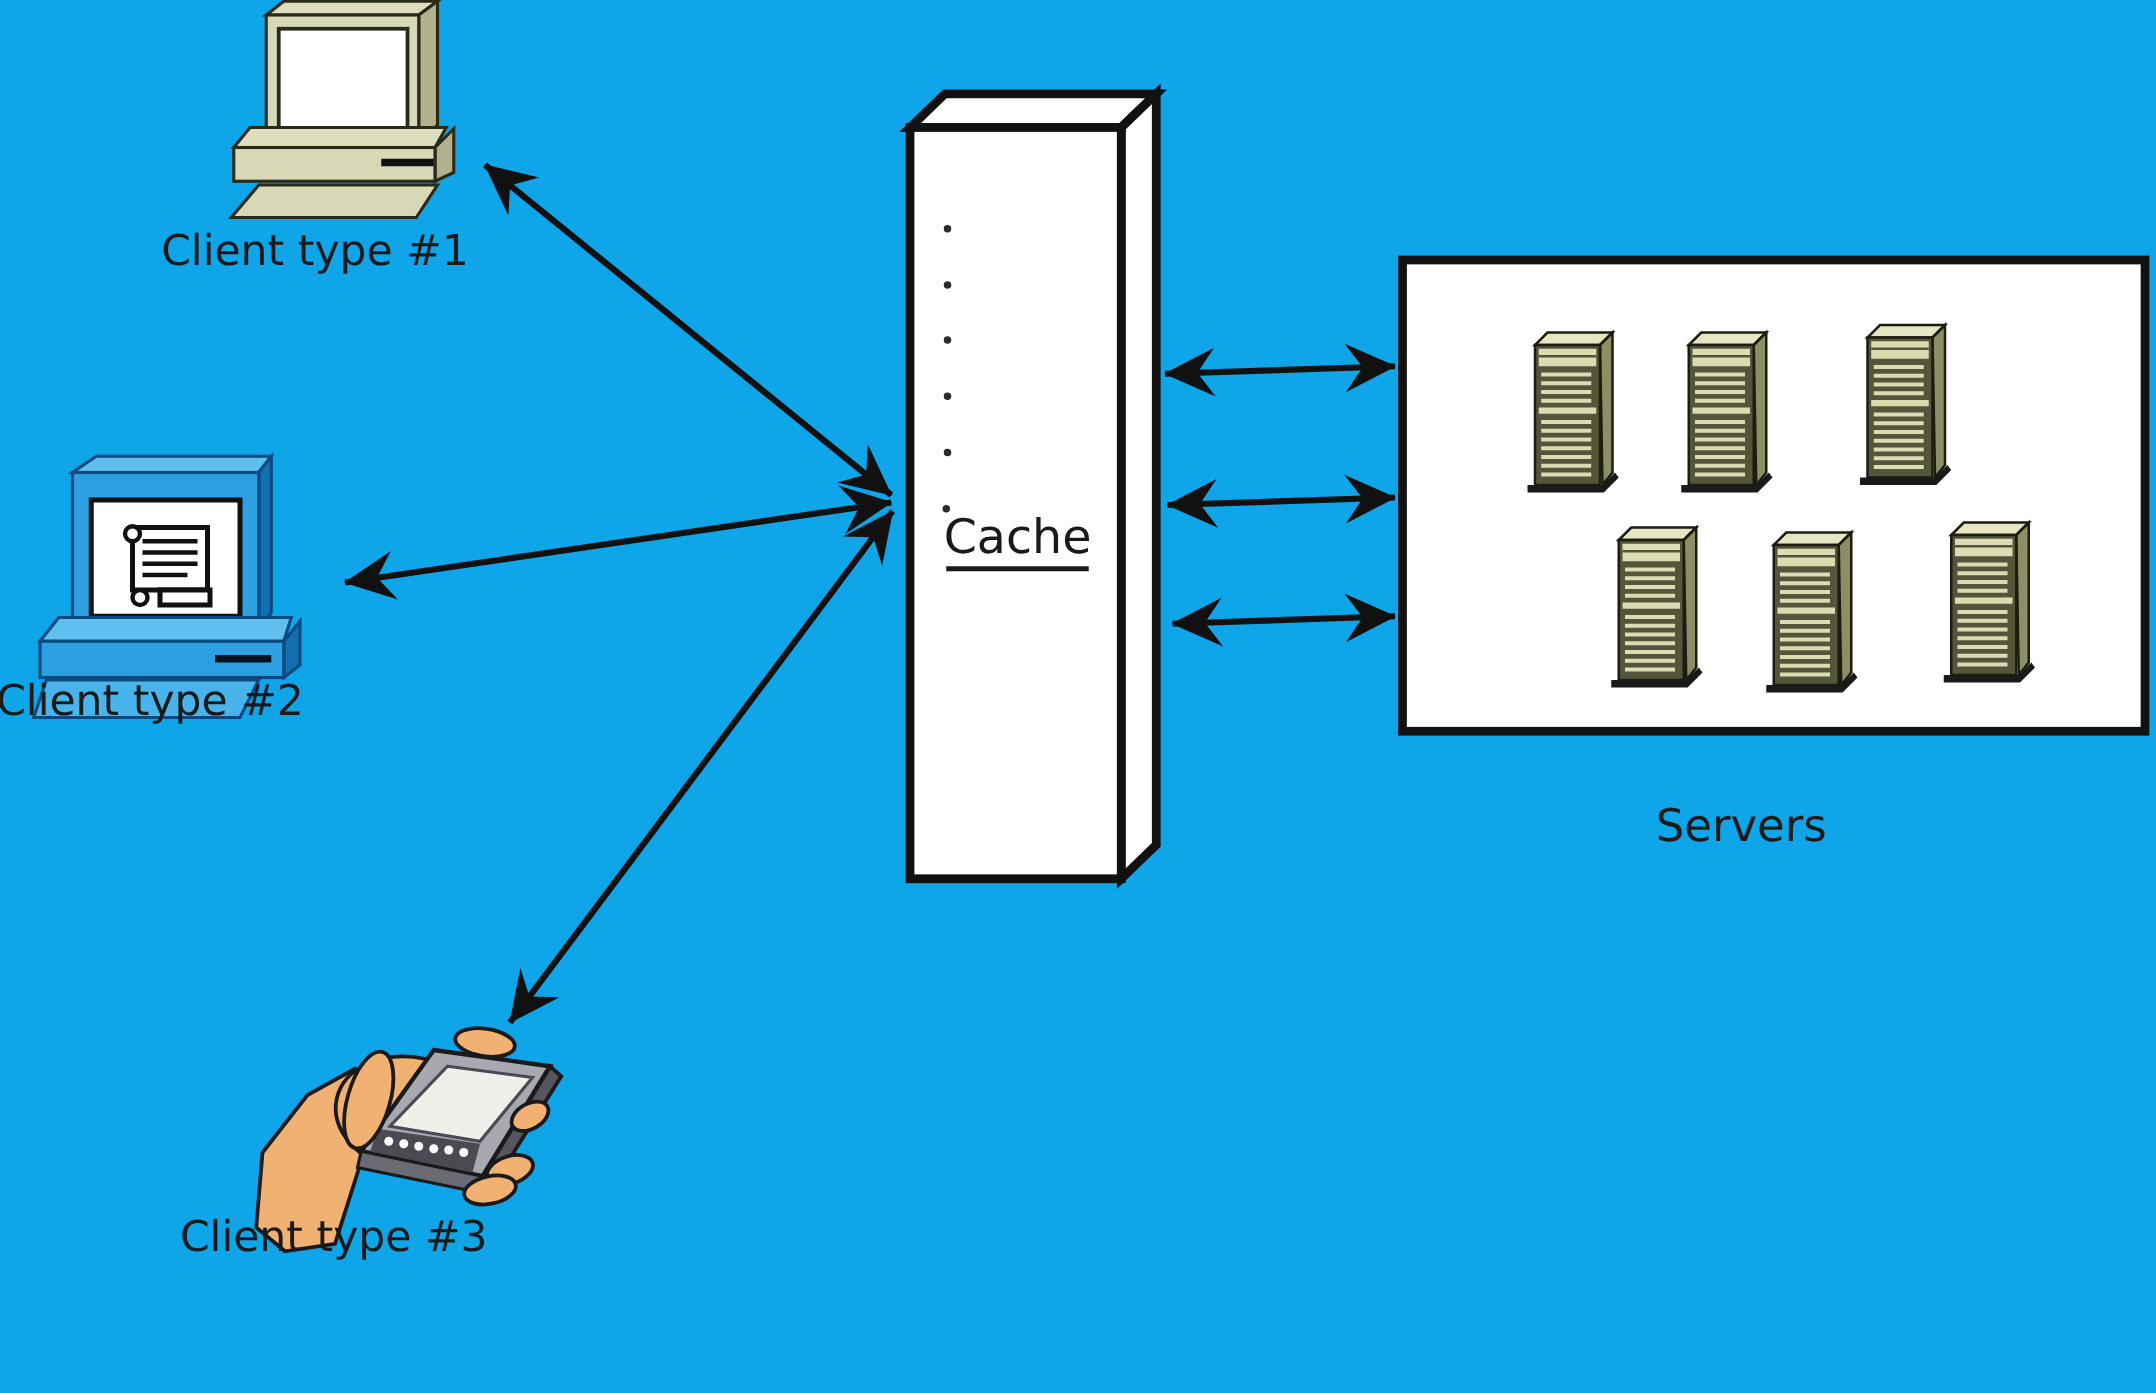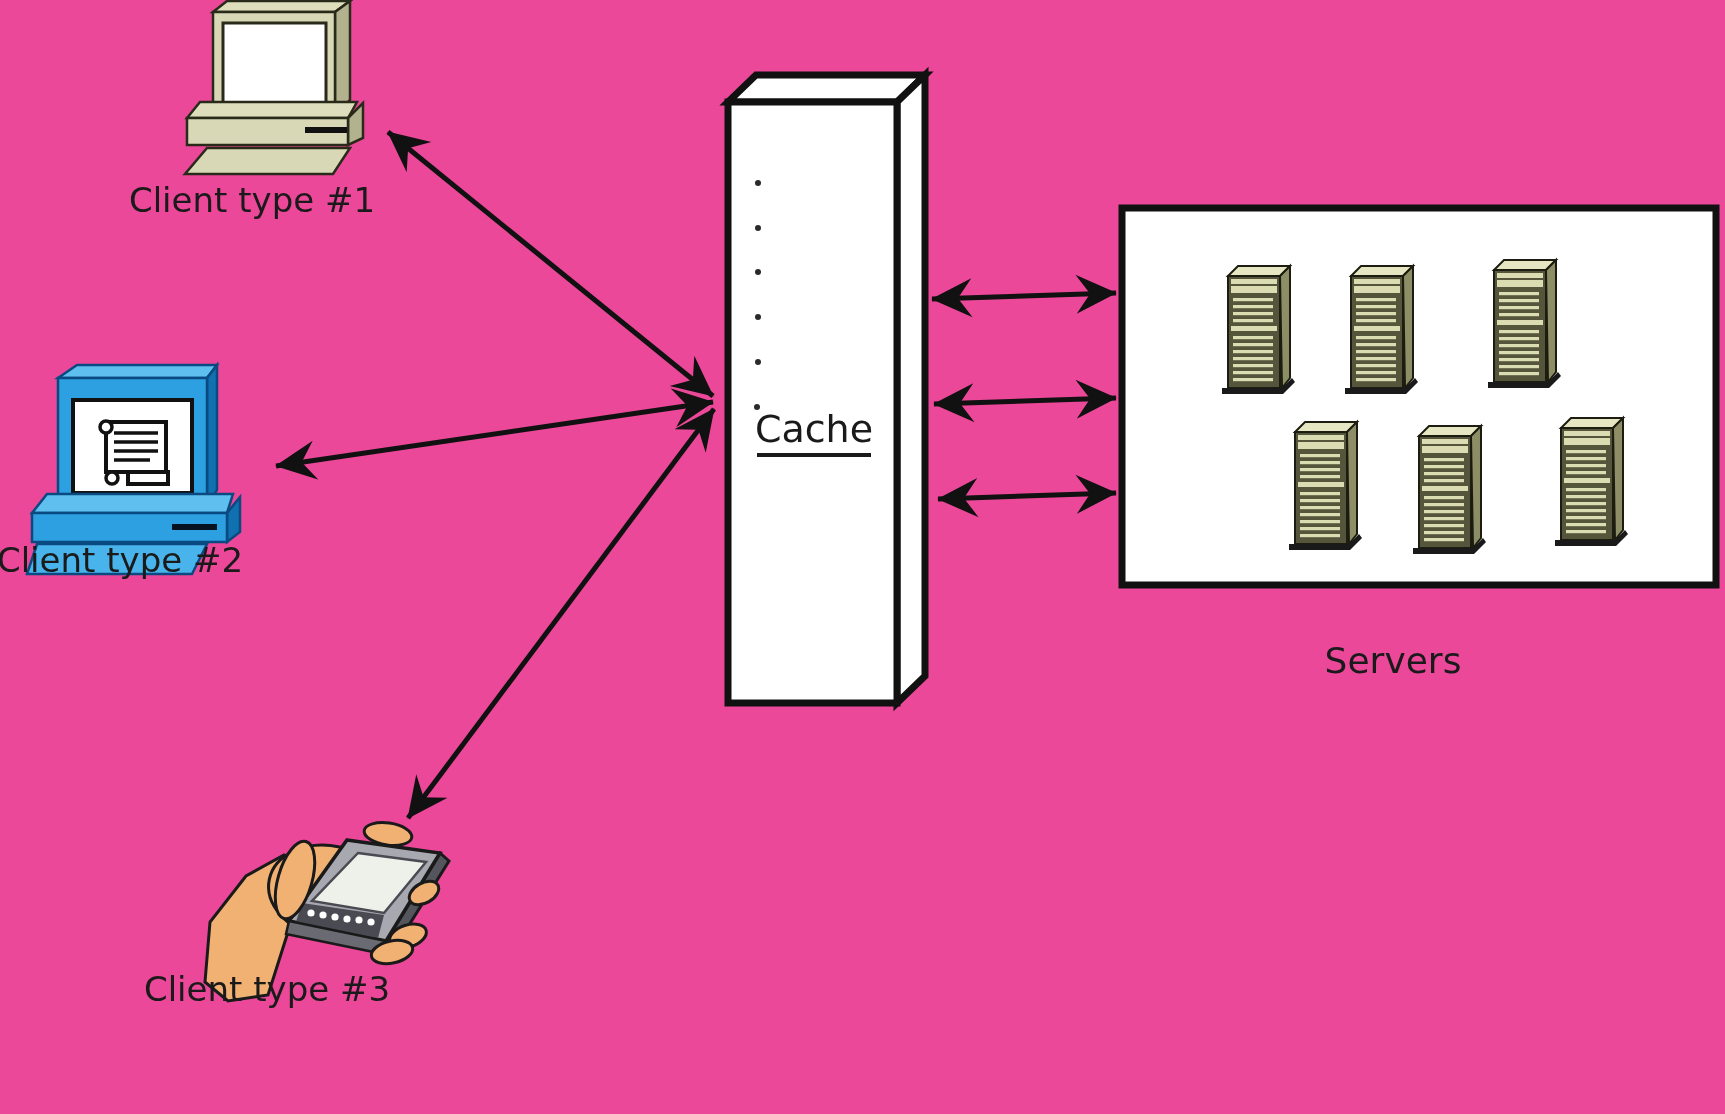--- a/index.html
+++ b/index.html
@@ -1,19 +1,19 @@
 <!DOCTYPE html>
 <html><head>
 <meta charset="utf-8">
 <style>
   html,body{margin:0;padding:0;background:#ffffff;}
   .canvas{
     position:relative;
     width:1725px;height:1114px;
-    background:#ec4899;
+    background:#0ea5e9;
     overflow:hidden;
     font-family:"DejaVu Sans", sans-serif;
     text-align:center;
   }
   svg{position:absolute;left:0;top:0;}
   text{
     font-family:"DejaVu Sans", sans-serif;
     fill:#1a1a1a;
   }
   .node-label{font-size:34px;}

